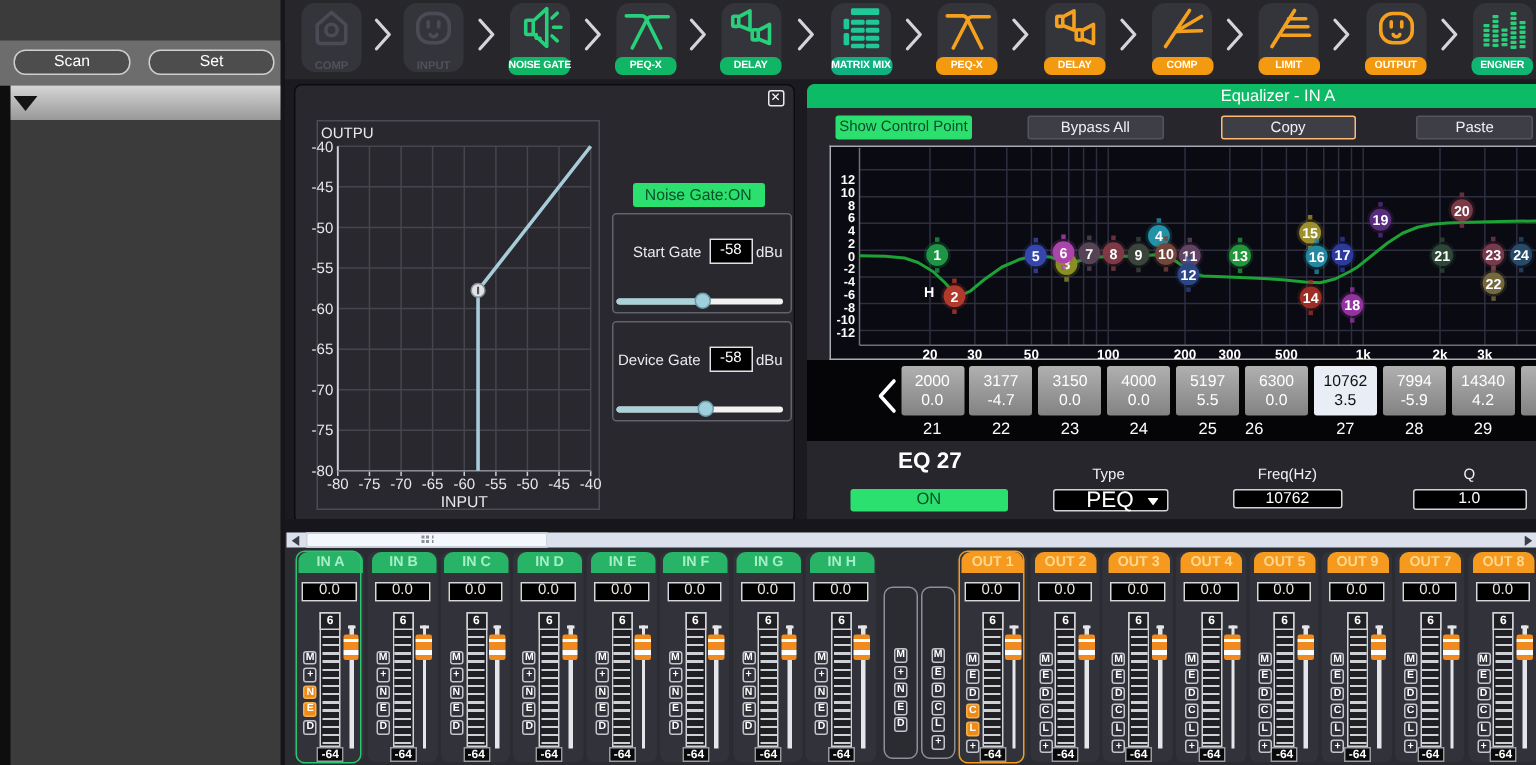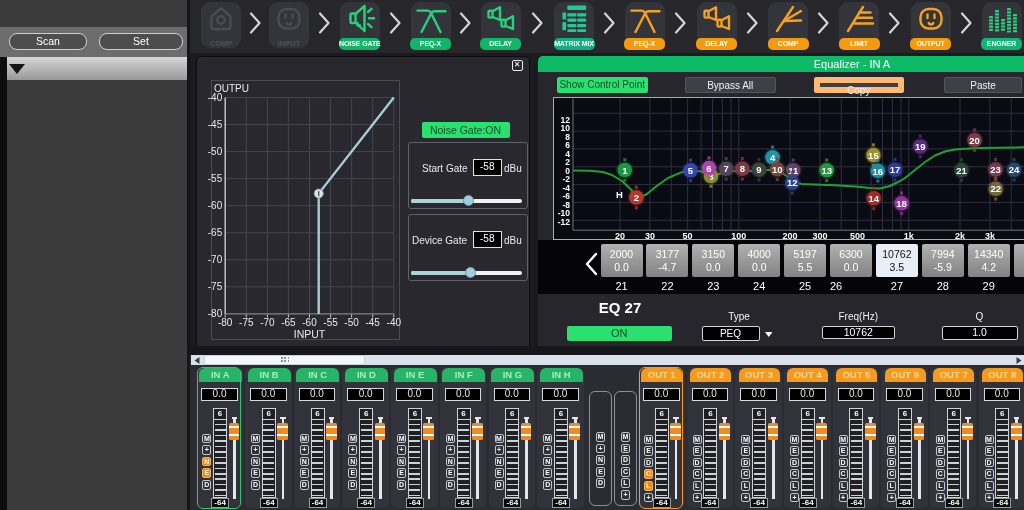--- a/index.html
+++ b/index.html
@@ -234,21 +234,21 @@
 <div class="abs" style="left:472.5px;top:231px;width:29.5px;height:16.5px;background:#000;border:1.5px solid #e2e2e6;color:#fff;font-size:10px;text-align:center;line-height:13.5px">-58</div>
 <div class="abs" style="left:504px;top:233.5px;height:13px;color:#e9e9ee;font-size:10px;line-height:13px">dBu</div>
 <div class="abs" style="left:411px;top:270.5px;width:111px;height:4.5px;background:#f2f2f2;border-radius:2px"></div>
 <div class="abs" style="left:411px;top:270.5px;width:59.5px;height:4.5px;background:#a9d3d9;border-radius:2px"></div>
 <div class="abs" style="left:465.0px;top:267.2px;width:11px;height:11px;background:#9fcfdc;border:1px solid #6a9aa8;border-radius:50%"></div>
 <div class="abs" style="left:538px;top:56px;width:486px;height:290px;background:#26262c;border-radius:5px 0 0 0"></div>
 <div class="abs" style="left:538px;top:56px;width:486px;height:16px;background:#0dbb66;border-radius:5px 0 0 0"></div>
 <div class="abs" style="left:797px;top:56px;width:110px;height:16px;color:#fff;font-size:11px;text-align:center;line-height:16px">Equalizer - IN A</div>
 <div class="abs" style="left:557px;top:76.5px;width:90.5px;height:16px;background:#2be06e;border-radius:2px;color:#0b4f2a;font-size:10px;text-align:center;line-height:16px">Show Control Point</div>
 <div class="abs" style="left:685px;top:76.5px;width:90.5px;height:16px;background:#3e3e46;border:1px solid #54545e;border-radius:2px;color:#f0f0f4;font-size:10px;text-align:center;line-height:15px">Bypass All</div>
-<div class="abs" style="left:813.5px;top:76.5px;width:90.5px;height:16px;background:#3e3e46;border:6px solid #fdba74;border-radius:2px;color:#f0f0f4;font-size:10px;text-align:center;line-height:15px">Copy</div>
+<div class="abs" style="left:813.5px;top:76.5px;width:90.5px;height:16px;background:#3e3e46;border:1px solid #fdba74;border-radius:2px;color:#f0f0f4;font-size:10px;text-align:center;line-height:15px">Copy</div>
 <div class="abs" style="left:943.8px;top:76.5px;width:78.5px;height:16px;background:#3e3e46;border:1px solid #54545e;border-radius:2px;color:#f0f0f4;font-size:10px;text-align:center;line-height:15px">Paste</div>
 <div class="abs" style="left:553px;top:96.5px;width:471px;height:143.5px;background:#0a0a12;border:1px solid #a8adb4;border-right:none"></div>
 <svg class="abs" style="left:553px;top:96.5px" width="471" height="143.5" viewBox="0 0 471 143.5">
       <line x1="67.0" y1="1.5" x2="67.0" y2="133.2" stroke="#2e2e40" stroke-width="1"></line>
       <line x1="96.9" y1="1.5" x2="96.9" y2="133.2" stroke="#2e2e40" stroke-width="1"></line>
       <line x1="118.2" y1="1.5" x2="118.2" y2="133.2" stroke="#2e2e40" stroke-width="1"></line>
       <line x1="134.6" y1="1.5" x2="134.6" y2="133.2" stroke="#2e2e40" stroke-width="1"></line>
       <line x1="148.1" y1="1.5" x2="148.1" y2="133.2" stroke="#2e2e40" stroke-width="1"></line>
       <line x1="159.5" y1="1.5" x2="159.5" y2="133.2" stroke="#2e2e40" stroke-width="1"></line>
       <line x1="169.4" y1="1.5" x2="169.4" y2="133.2" stroke="#2e2e40" stroke-width="1"></line>
@@ -440,21 +440,21 @@
 <div class="abs" style="left:875.9px;top:244px;width:42px;height:33px;background:#e9eef6;border-radius:2px;color:#111;font-size:10.5px;text-align:center;line-height:13px;padding-top:3.5px">10762<br>3.5</div>
 <div class="abs" style="left:875.9px;top:279.5px;width:42px;height:12px;color:#fff;font-size:11px;text-align:center;line-height:12px">27</div>
 <div class="abs" style="left:921.8px;top:244px;width:42px;height:33px;background:linear-gradient(#b0b0b0,#828282);border-radius:2px;color:#fff;font-size:10.5px;text-align:center;line-height:13px;padding-top:3.5px">7994<br>-5.9</div>
 <div class="abs" style="left:921.8px;top:279.5px;width:42px;height:12px;color:#fff;font-size:11px;text-align:center;line-height:12px">28</div>
 <div class="abs" style="left:967.7px;top:244px;width:42px;height:33px;background:linear-gradient(#b0b0b0,#828282);border-radius:2px;color:#fff;font-size:10.5px;text-align:center;line-height:13px;padding-top:3.5px">14340<br>4.2</div>
 <div class="abs" style="left:967.7px;top:279.5px;width:42px;height:12px;color:#fff;font-size:11px;text-align:center;line-height:12px">29</div>
 <div class="abs" style="left:1013.6px;top:244px;width:42px;height:33px;background:linear-gradient(#b0b0b0,#828282);border-radius:2px;color:#fff;font-size:10.5px;text-align:center;line-height:13px;padding-top:3.5px"><br></div>
 <div class="abs" style="left:567px;top:299px;width:106px;height:17px;color:#fff;font-size:15px;font-weight:bold;text-align:center;line-height:17px">EQ 27</div>
 <div class="abs" style="left:567px;top:325.5px;width:104.5px;height:15px;background:#2be06e;border-radius:2px;color:#0b4f2a;font-size:11px;text-align:center;line-height:15px">ON</div>
 <div class="abs" style="left:701.5px;top:309.5px;width:75px;height:13px;color:#f0f0f4;font-size:10px;text-align:center;line-height:13px">Type</div>
-<div class="abs" style="left:701.5px;top:325.5px;width:58px;height:15px;background:#000;border:1px solid #cfd3d8;border-radius:2px;color:#fff;font-size:10px;text-align:center;line-height:13px">PEQ</div>
+<div class="abs" style="left:701.5px;top:325.5px;width:77px;height:15px;background:#000;border:1px solid #cfd3d8;border-radius:2px;color:#fff;font-size:15px;text-align:center;line-height:13px">PEQ</div>
 <svg class="abs" style="left:764.5px;top:331.5px" width="7.5" height="5" viewBox="0 0 7.5 5">
       <polygon points="0,0 7.5,0 3.75,5" fill="#fff"></polygon>
     </svg>
 <div class="abs" style="left:822px;top:309.5px;width:72.5px;height:13px;color:#f0f0f4;font-size:10px;text-align:center;line-height:13px">Freq(Hz)</div>
 <div class="abs" style="left:822px;top:325.5px;width:72.5px;height:13.5px;background:#000;border:1px solid #cfd3d8;border-radius:2px;color:#fff;font-size:10.5px;text-align:center;line-height:11.5px">10762</div>
 <div class="abs" style="left:941.5px;top:309.5px;width:76px;height:13px;color:#f0f0f4;font-size:10px;text-align:center;line-height:13px">Q</div>
 <div class="abs" style="left:941.5px;top:326px;width:76px;height:13.5px;background:#000;border:1px solid #cfd3d8;border-radius:2px;color:#fff;font-size:10.5px;text-align:center;line-height:11.5px">1.0</div>
 <div class="abs" style="left:190px;top:346px;width:834px;height:8.5px;background:#17171b"></div>
 <div class="abs" style="left:191px;top:354.5px;width:833px;height:10.5px;background:#dae1ec"></div>
 <div class="abs" style="left:204px;top:354.5px;width:161px;height:10.5px;background:#f4f8fc;border:1px solid #ccd3dc"></div>

